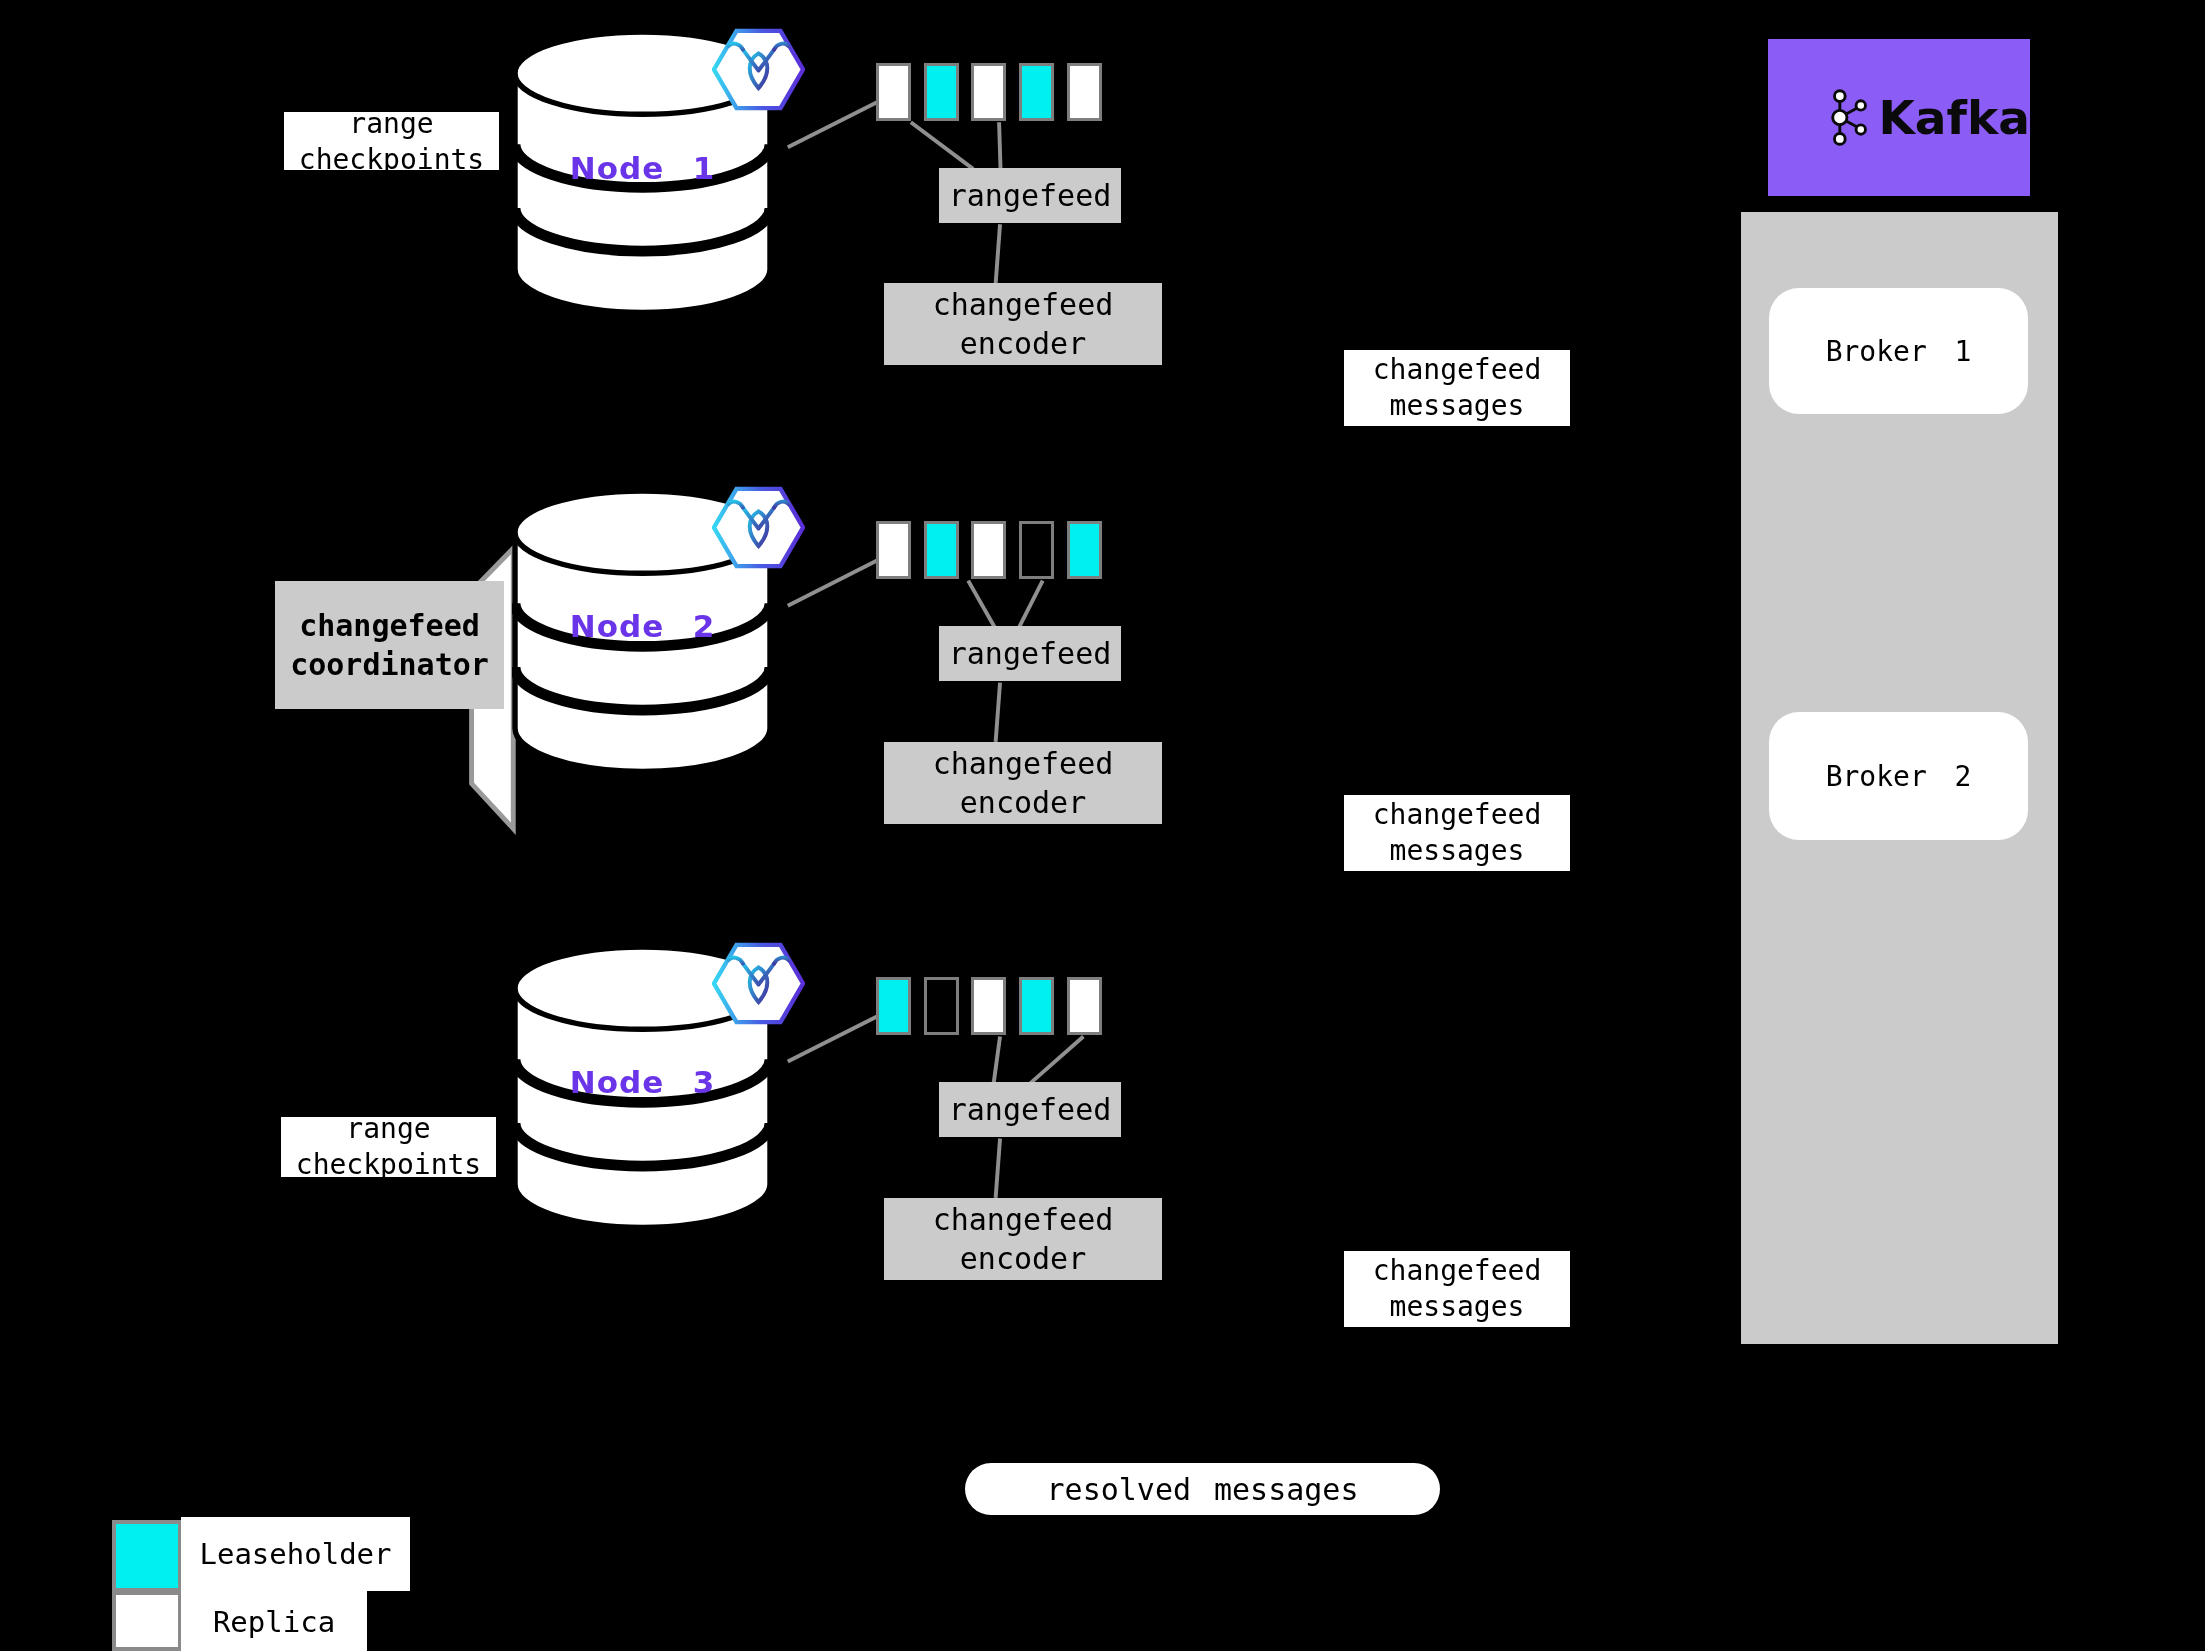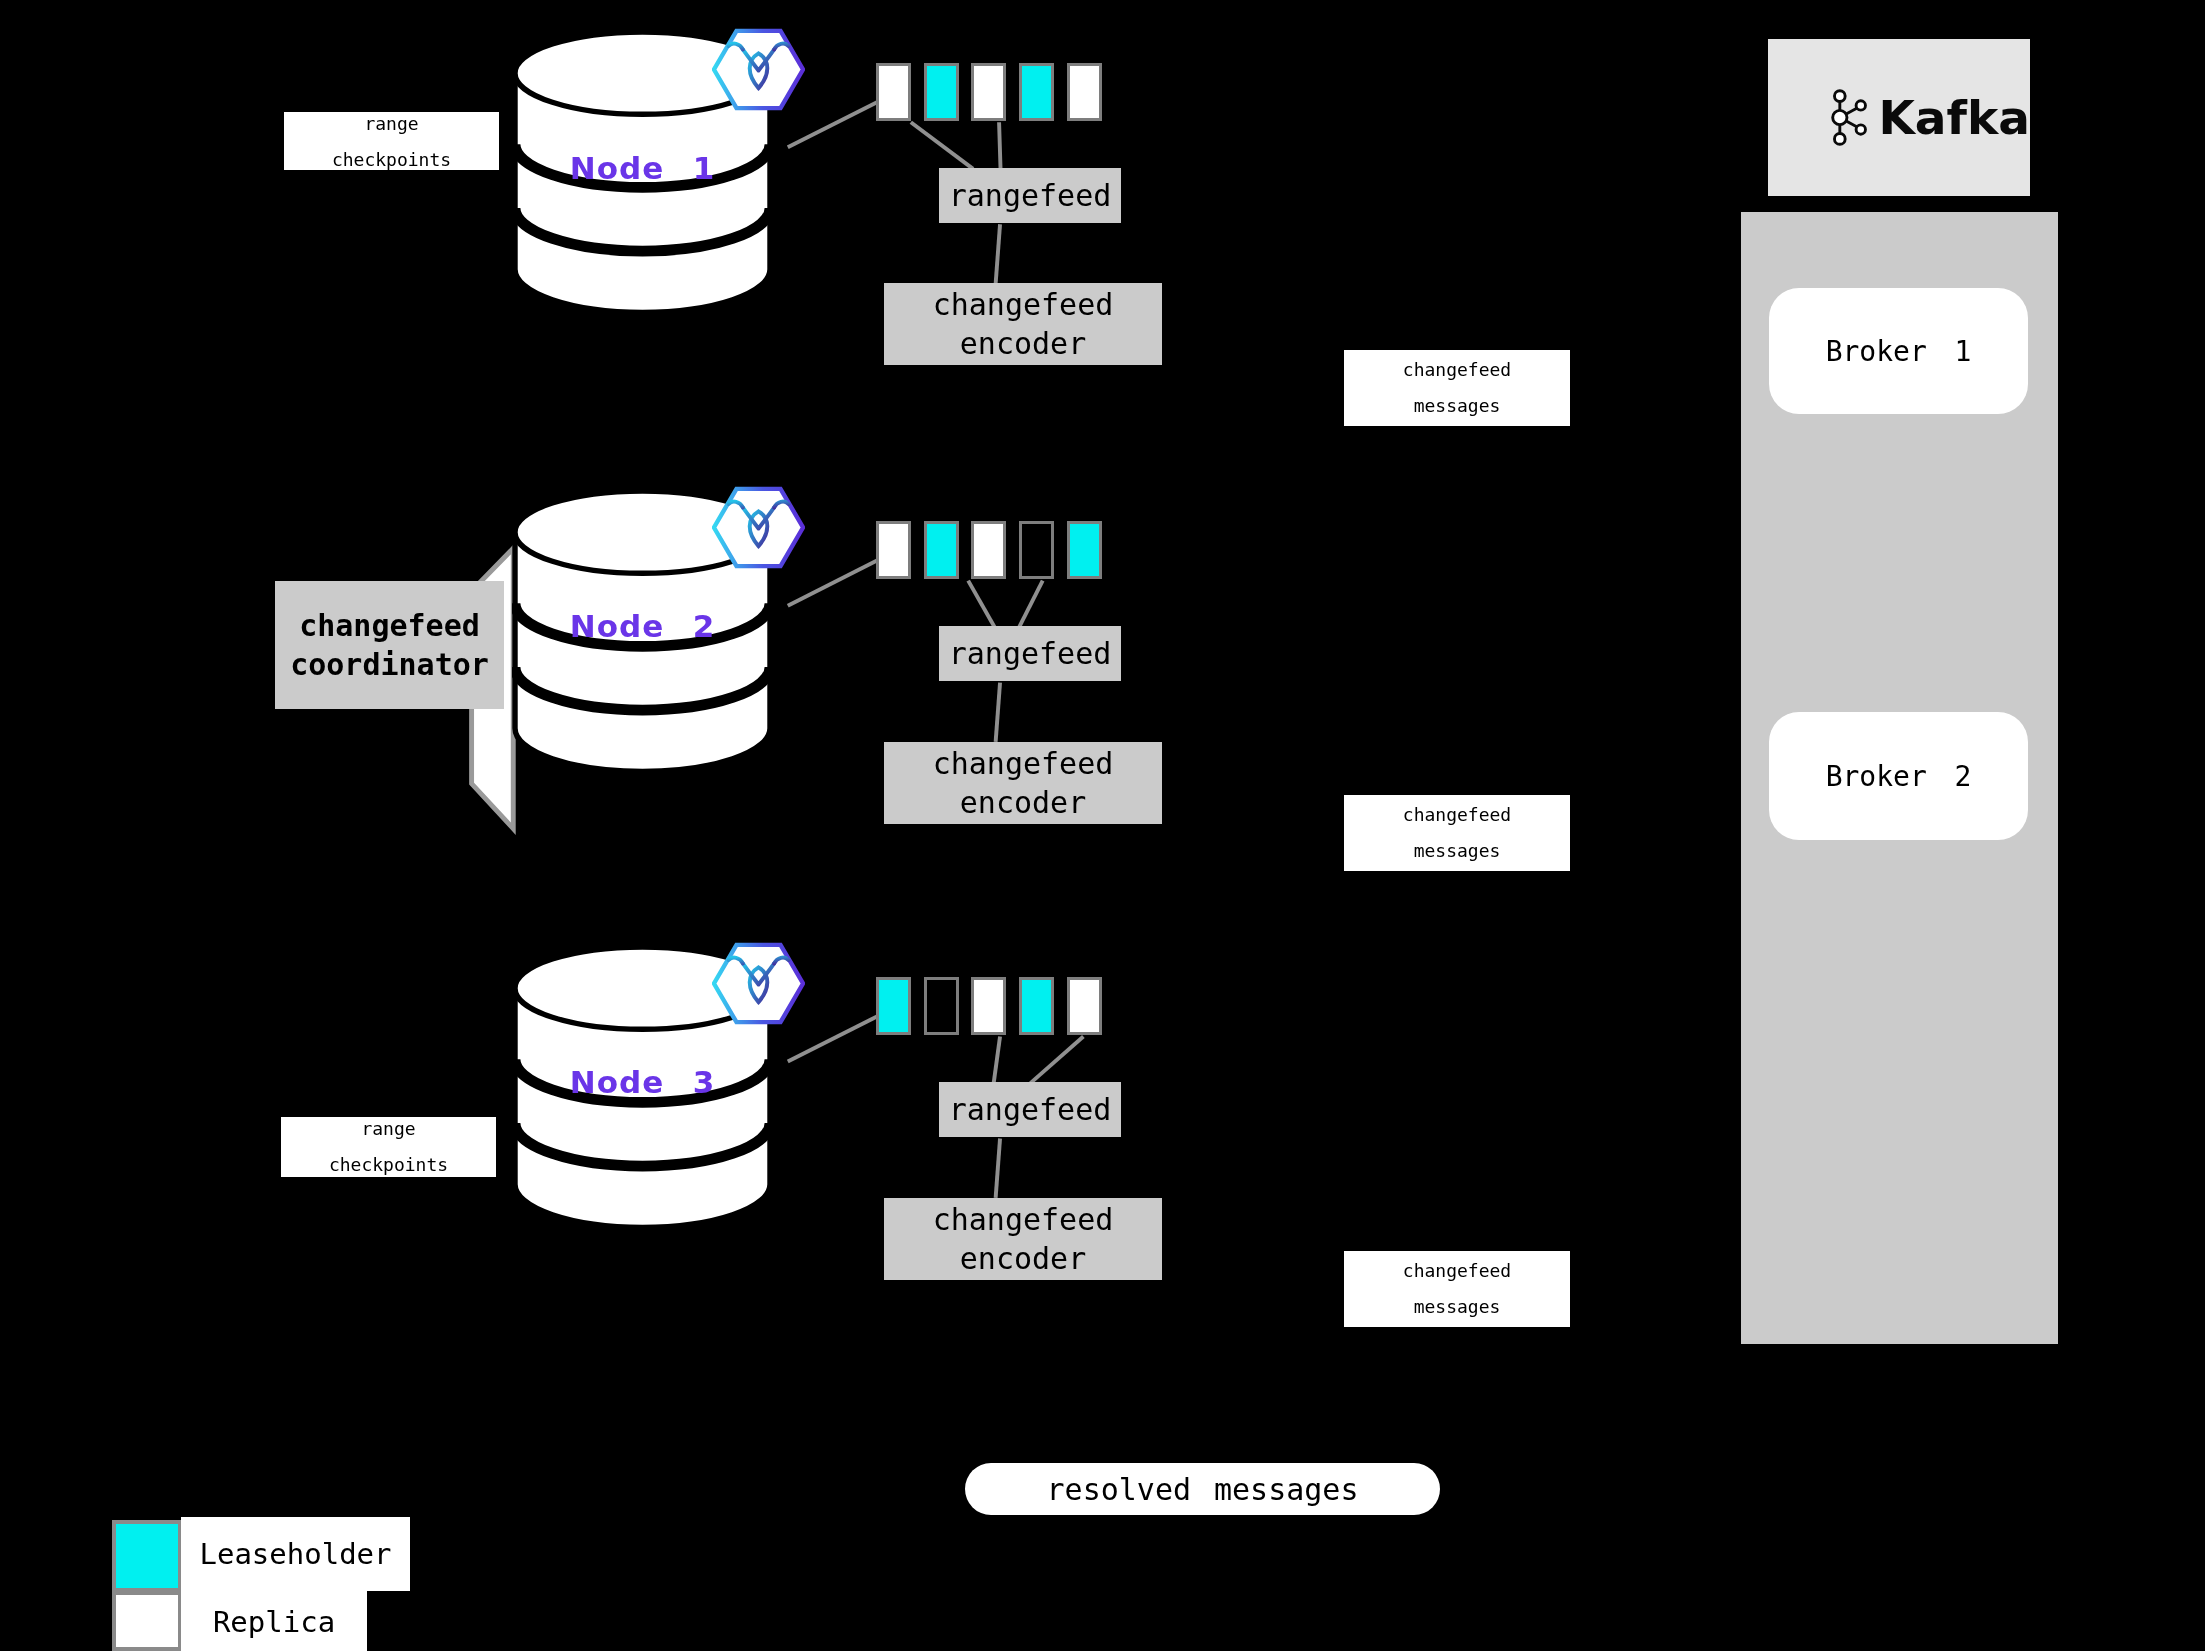--- a/index.html
+++ b/index.html
@@ -5,34 +5,34 @@
   html,body{margin:0;padding:0;background:#000;}
   #stage{position:relative;width:2205px;height:1652px;background:#000;overflow:hidden;
          font-family:"DejaVu Sans Mono","Liberation Mono",monospace;}
   #stage *{box-sizing:border-box;}
   .abs{position:absolute;}
   svg{display:block;}
   
   .whitebox{background:#fff;color:#000;text-align:center;overflow:hidden;}
   .graybox{background:var(--grayfill);color:#000;text-align:center;overflow:hidden;margin-left:30px;}
   .two-line{display:flex;flex-direction:column;justify-content:center;}
-  .lbl{font-size:18px;line-height:36px;white-space:nowrap;}
+  .lbl{font-size:28px;line-height:36px;white-space:nowrap;}
   .lbl-big{font-size:30px;line-height:39px;white-space:nowrap;}
   .bold{font-weight:bold;}
   
   .node-label{font-family:"DejaVu Sans","Liberation Sans",sans-serif;font-weight:bold;
               color:var(--purple);font-size:31px;text-align:center;word-spacing:16.7px;letter-spacing:1px;}
   
   .range-row{display:flex;gap:12.7px;}
   .range-box{width:35px;height:58px;border:3.4px solid var(--boxborder);}
   .range-box.leaseholder{background:var(--leaseholder);}
   .range-box.replica{background:var(--replica);}
   .range-box.empty{background:transparent;}
   
-  .kafka-box{background:#e5e5e5;display:flex;align-items:center;padding-left:34px;}
+  .kafka-box{background:#8b5cf6;display:flex;align-items:center;padding-left:34px;}
   .kafka-word{font-family:"DejaVu Sans","Liberation Sans",sans-serif;font-weight:bold;
               font-size:47px;color:#0a0a0a;margin-left:3.9px;}
   .container{background:var(--grayfill);}
   .broker{background:#fff;border-radius:30px;color:#000;font-size:28px;text-align:center;
           display:flex;align-items:center;justify-content:center;word-spacing:10.8px;}
   
   .pill{background:#fff;border-radius:27.5px;color:#000;font-size:30px;display:flex;
         align-items:center;justify-content:center;word-spacing:4.9px;}
   
   .legend-square{border:4.4px solid #8a8a8a;}

